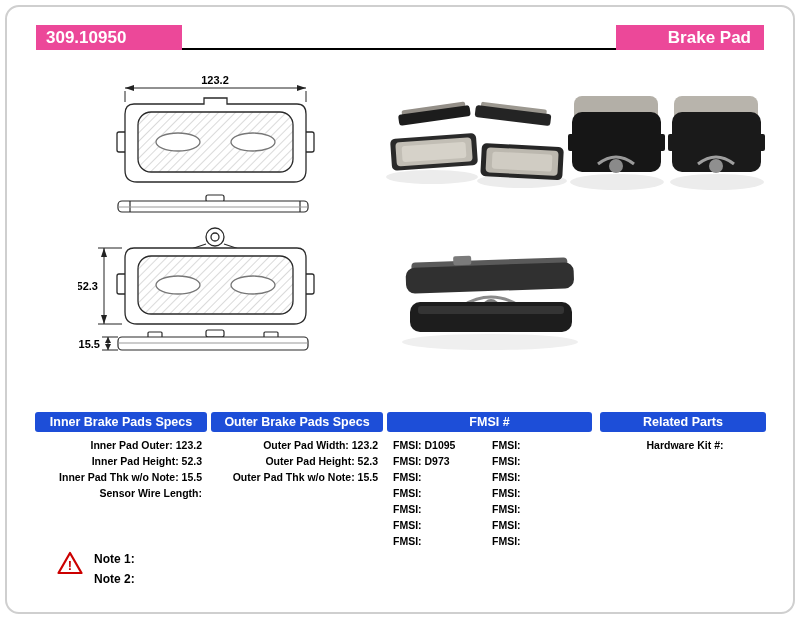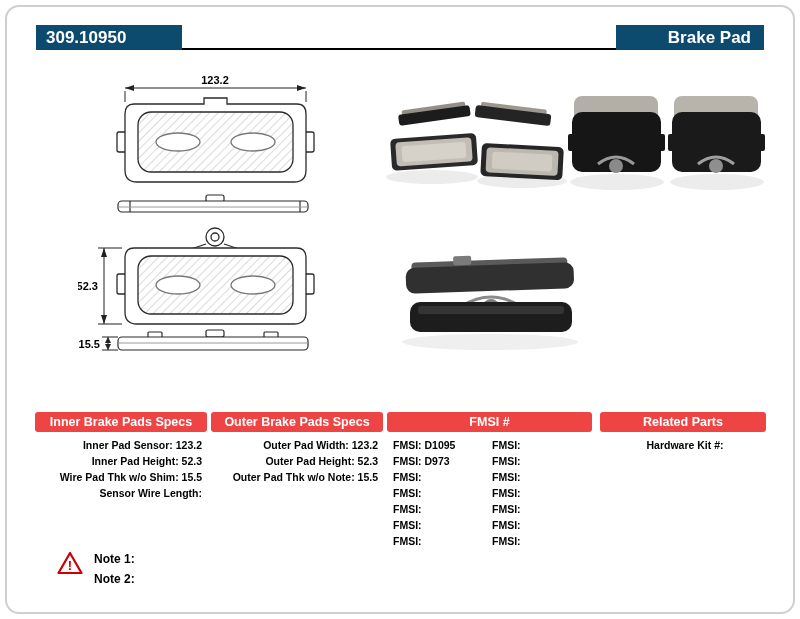--- a/index.html
+++ b/index.html
@@ -3,38 +3,38 @@
 <meta charset="utf-8">
 <style>
   * { margin:0; padding:0; box-sizing:border-box; }
   html,body { background:#fff; }
   body { width:800px; height:619px; font-family:"Liberation Sans", sans-serif; color:#000; }
   .page { position:relative; width:800px; height:619px; background:#fff; overflow:hidden; }
   .page-border { position:absolute; left:5px; top:5px; right:5px; bottom:5px; border:2px solid #cfcfcf; border-radius:14px; pointer-events:none; }
 
   
   .hdr-line { position:absolute; left:36px; top:48px; width:728px; height:2px; background:#000; }
-  .hdr-box { position:absolute; top:25px; height:25px; background:#0c4a6e; color:#fff; font-weight:bold; font-size:17px; line-height:25px; }
+  .hdr-box { position:absolute; top:25px; height:25px; background:#ec4899; color:#fff; font-weight:bold; font-size:17px; line-height:25px; }
   .hdr-left { left:36px; width:146px; padding-left:10px; }
   .hdr-right { left:616px; width:148px; text-align:right; padding-right:13px; }
 
   
   .diagram { position:absolute; left:78px; top:74px; width:280px; height:308px; }
   .photoA { position:absolute; left:380px; top:95px; width:190px; height:95px; }
   .photoB { position:absolute; left:568px; top:86px; width:198px; height:108px; }
   .photoC { position:absolute; left:392px; top:248px; width:196px; height:106px; }
   svg text { font-family:"Liberation Sans", sans-serif; }
 
   
   .col { position:absolute; top:412px; }
   .col-inner { left:35px;  width:172px; }
   .col-outer { left:211px; width:172px; }
   .col-fmsi  { left:387px; width:205px; }
   .col-rel   { left:600px; width:166px; }
-  .bar { height:20px; line-height:20px; background:#ef4444; color:#fff; font-weight:bold; font-size:12.5px; text-align:center; border-radius:3px; }
+  .bar { height:20px; line-height:20px; background:#1d4ed8; color:#fff; font-weight:bold; font-size:12.5px; text-align:center; border-radius:3px; }
   .rows { margin-top:5px; font-size:10.5px; font-weight:bold; }
   .rows .r { height:16px; line-height:16px; white-space:nowrap; }
   .col-inner .rows, .col-outer .rows { text-align:right; padding-right:5px; }
   .col-rel .rows { text-align:center; padding-left:4px; }
   .fmsi-cols { display:flex; margin-top:5px; }
   .fmsi-c { font-size:10.5px; font-weight:bold; }
   .fmsi-c .r { height:16px; line-height:16px; }
   .fmsi-l { width:105px; padding-left:6px; }
   .fmsi-r { width:94px; }
 
@@ -181,23 +181,23 @@
       <path d="M70 58 Q99 40 128 58" stroke="#8a8a8a" stroke-width="3" fill="none"></path>
       <circle cx="99" cy="59" r="8" fill="#7d7d7d"></circle>
       <rect x="18" y="54" width="162" height="30" rx="10" fill="#1d1d1d"></rect>
       <rect x="26" y="58" width="146" height="8" rx="3" fill="#343434"></rect>
     </g>
   </svg>
 
   <div class="col col-inner">
     <div class="bar">Inner Brake Pads Specs</div>
     <div class="rows">
-      <div class="r"><span>Inner Pad Sensor:</span> <span>123.2</span></div>
+      <div class="r"><span>Inner Pad Outer:</span> <span>123.2</span></div>
       <div class="r"><span>Inner Pad Height:</span> <span>52.3</span></div>
-      <div class="r"><span>Wire Pad Thk w/o Shim:</span> <span>15.5</span></div>
+      <div class="r"><span>Inner Pad Thk w/o Note:</span> <span>15.5</span></div>
       <div class="r"><span>Sensor Wire Length:</span> <span></span></div>
     </div>
   </div>
 
   <div class="col col-outer">
     <div class="bar">Outer Brake Pads Specs</div>
     <div class="rows">
       <div class="r"><span>Outer Pad Width:</span> <span>123.2</span></div>
       <div class="r"><span>Outer Pad Height:</span> <span>52.3</span></div>
       <div class="r"><span>Outer Pad Thk w/o Note:</span> <span>15.5</span></div>

